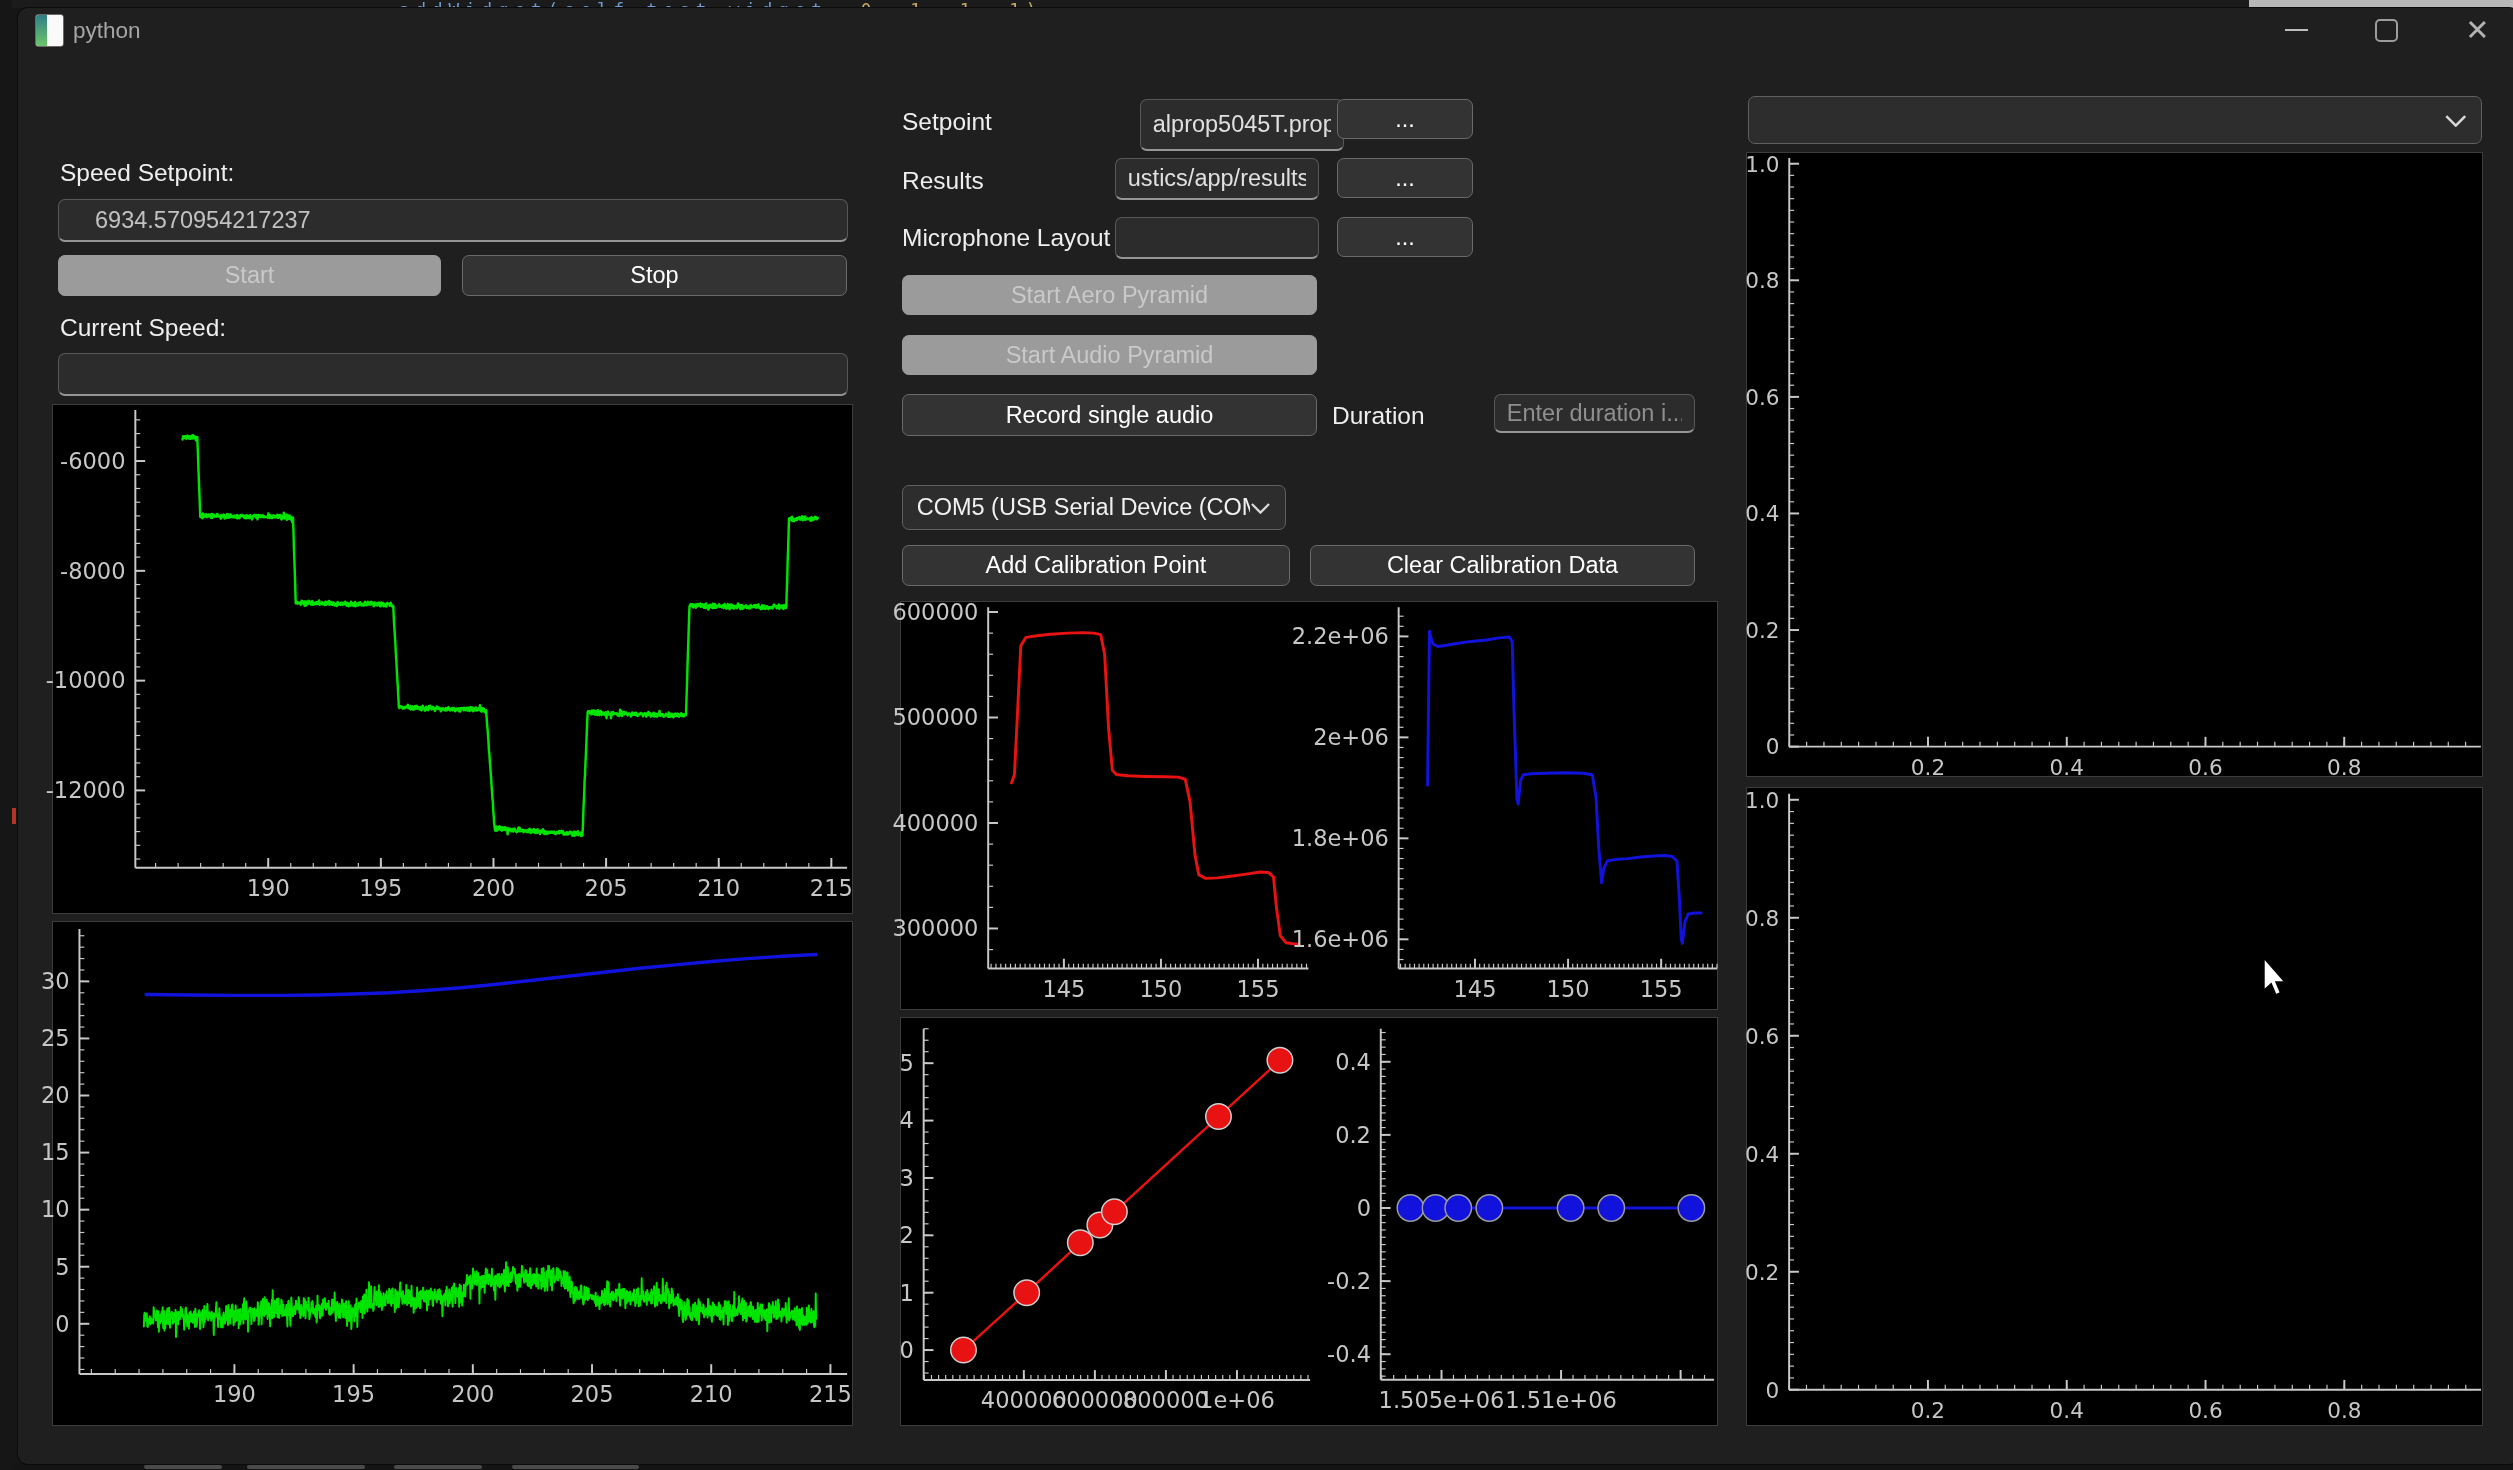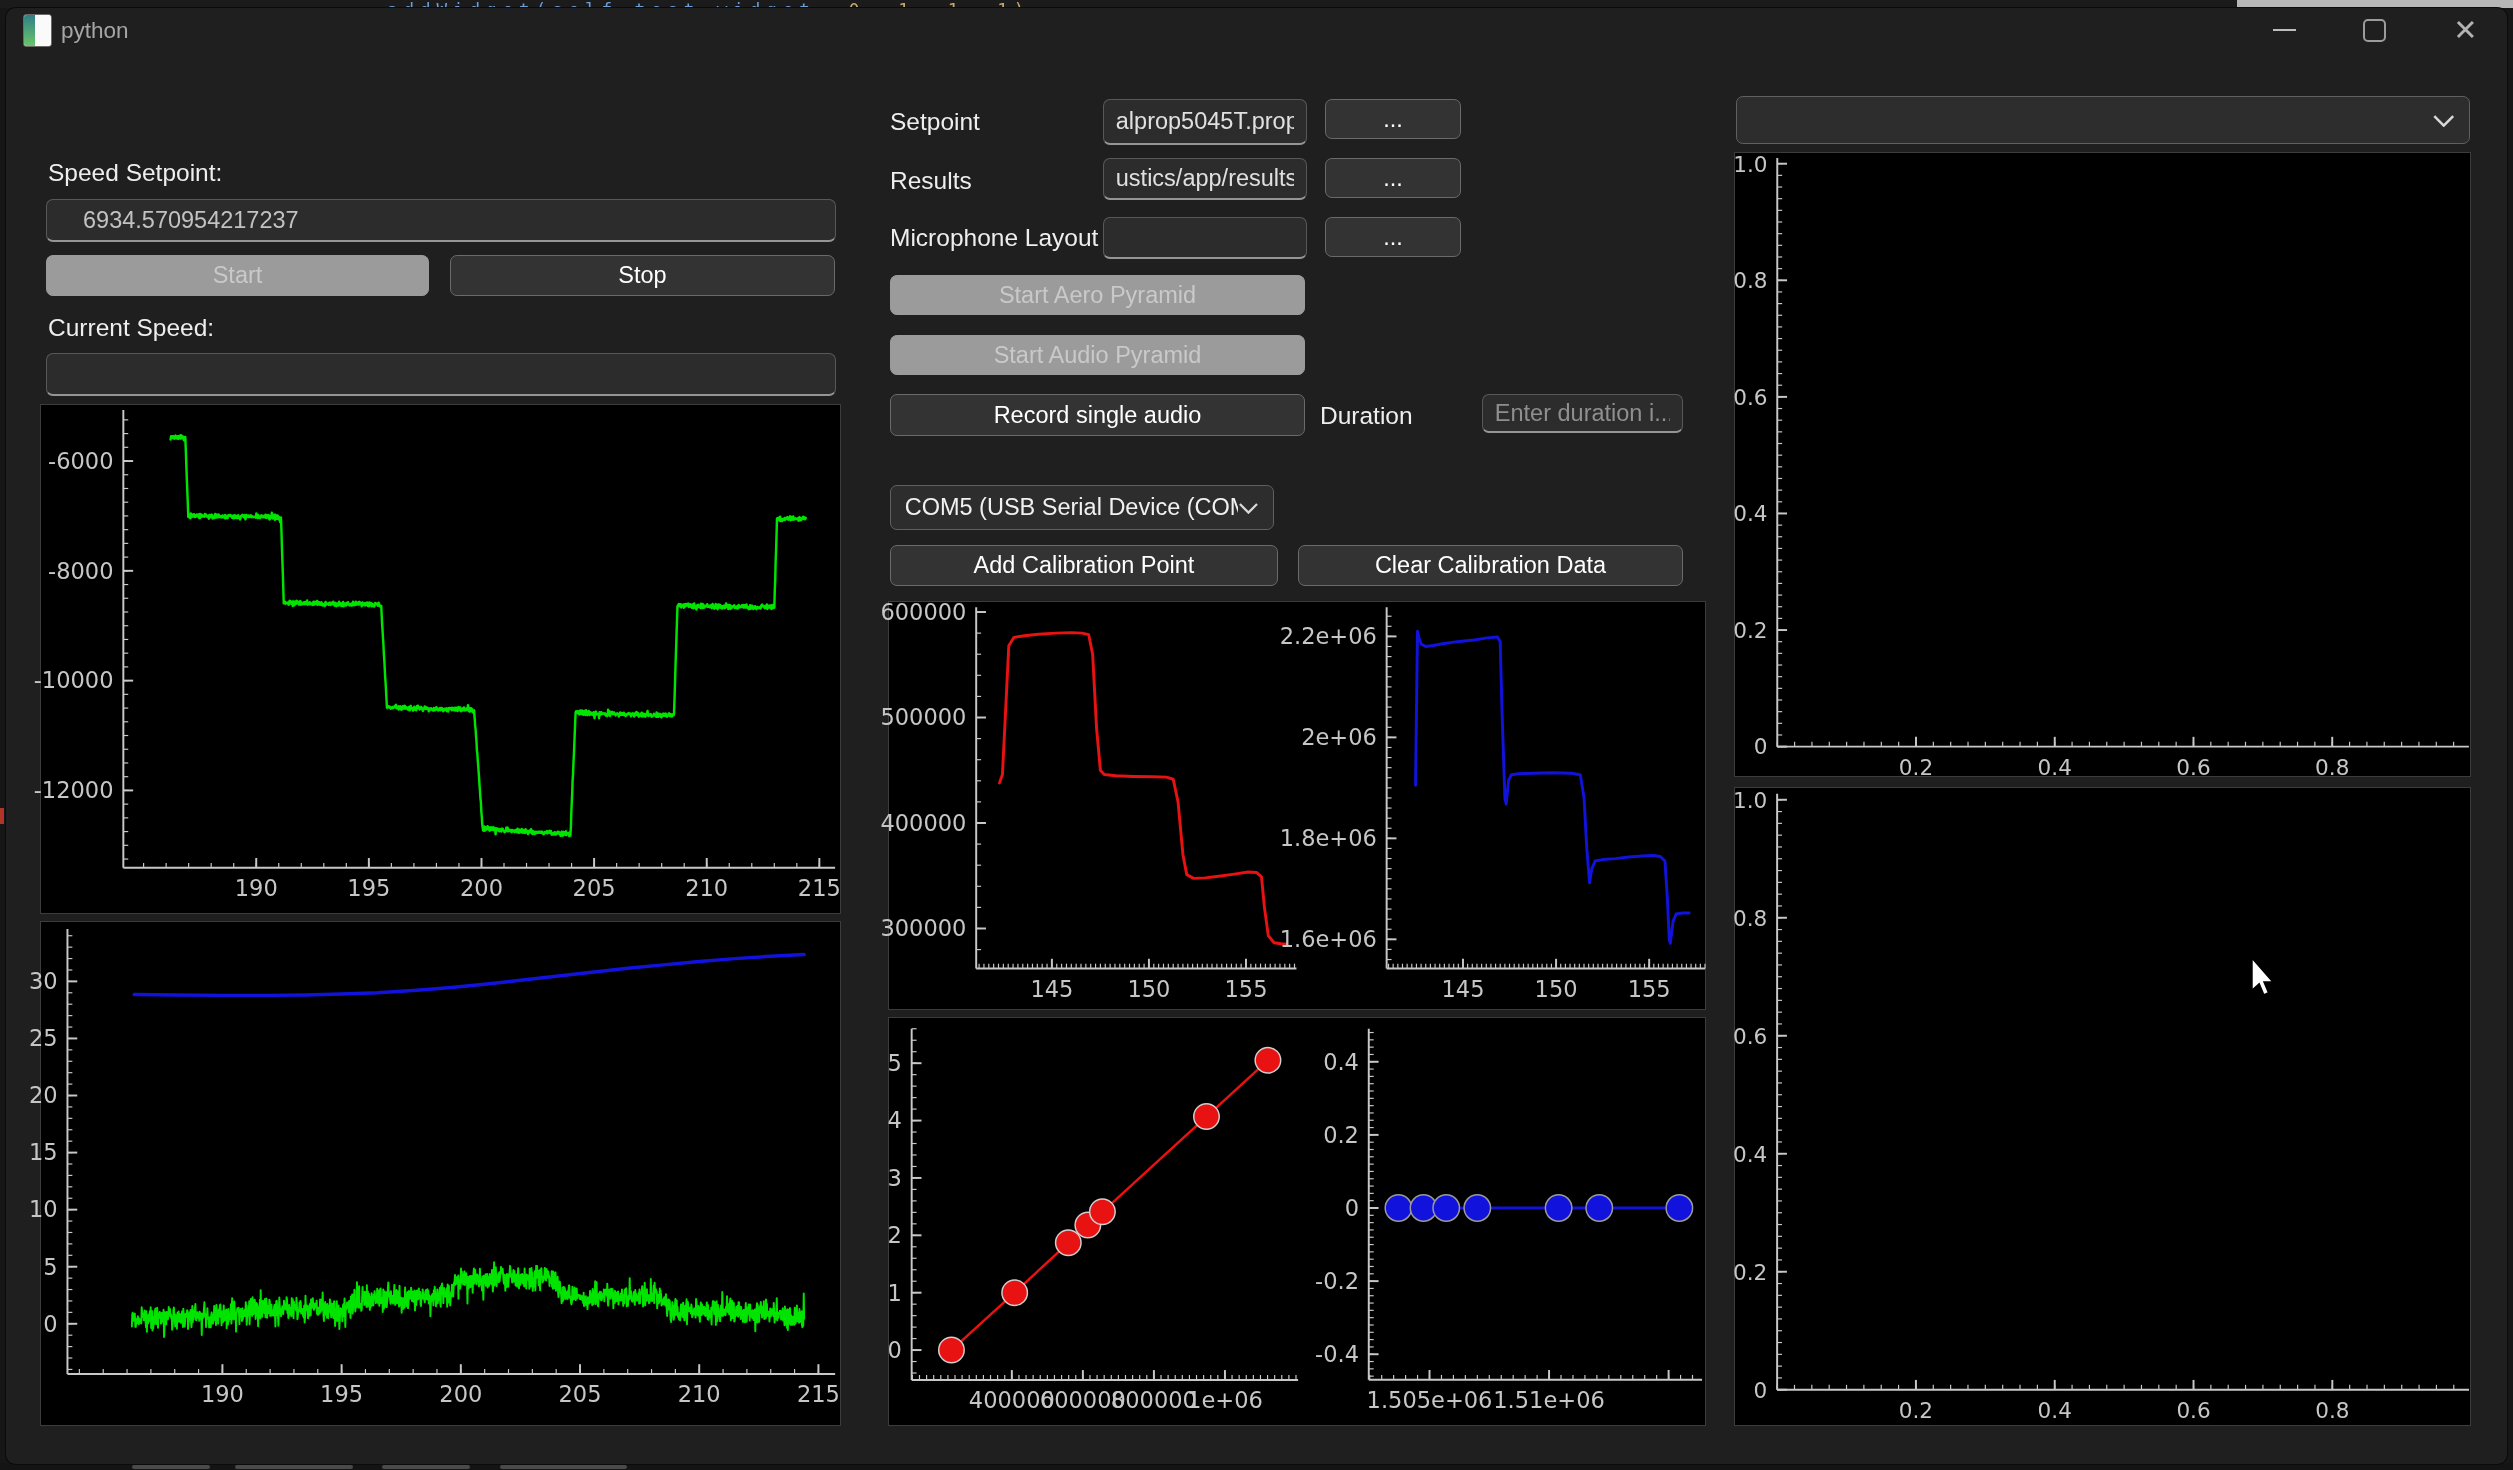--- a/index.html
+++ b/index.html
@@ -1,18 +1,18 @@
 <!DOCTYPE html>
 <html><head>
 <meta charset="utf-8">
 <style>
   html,body{margin:0;padding:0;background:#161616;}
   body{width:2513px;height:1470px;overflow:hidden;position:relative;
        font-family:"Liberation Sans",sans-serif;}
-  .desktop{position:absolute;inset:0;}
+  .desktop{position:absolute;inset:0;margin-left:12px;}
   .a{position:absolute;box-sizing:border-box;}
   .window{left:5.9px;top:7.8px;width:2501px;height:1456px;background:#1f1f1f;
           border-radius:9.8px;box-shadow:0 0 0 1px #0b0b0b;}
   .titlebar-title{color:#a6a6a6;font-size:22.5px;line-height:27.4px;}
   .win-btn{display:flex;align-items:center;justify-content:center;width:71px;height:45px;}
   .glyph-min{width:23.5px;height:2px;background:#bdbdbd;}
   .glyph-max{width:19.6px;height:19.6px;border:2px solid #9c9c9c;border-radius:4.9px;}
   .glyph-close{color:#b3b3b3;font-size:29px;line-height:29px;}
   .app-icon{width:27.4px;height:31px;background:#f4f4f4;border-radius:2.9px;
             box-shadow:0 0 0 1px #6a6a6a;overflow:hidden;display:flex;}
@@ -271,21 +271,21 @@
       <text x="18" y="185.9589743589744" text-anchor="end" font-size="23">20</text>
       <line x1="28" y1="119.75384615384615" x2="38" y2="119.75384615384615" stroke="#c8c8c8" stroke-width="2"></line>
       <text x="18" y="127.75384615384615" text-anchor="end" font-size="23">25</text>
       <line x1="28" y1="61.54871794871798" x2="38" y2="61.54871794871798" stroke="#c8c8c8" stroke-width="2"></line>
       <text x="18" y="69.54871794871798" text-anchor="end" font-size="23">30</text>
       <path d="M96.1,74.9 L137.4,75.5 L186.1,75.8 L234.7,75.8 L271.2,75.5 L307.6,74.4 L344.1,73.2 L380.6,70.9 L417.1,68.0 L453.5,64.5 L490.0,60.4 L526.5,56.3 L563.0,52.2 L599.4,48.2 L635.9,44.7 L672.4,41.2 L708.9,38.3 L745.3,35.9 L779.4,34.2" fill="none" stroke="#1212dd" stroke-width="3.5" stroke-linejoin="round" stroke-linecap="round"></path>
       <path d="M93.7,413.6 L94.1,401.8 L94.5,399.5 L95.0,407.8 L95.4,406.7 L95.8,401.7 L96.3,400.9 L96.7,400.3 L97.2,413.5 L97.6,414.1 L98.0,411.7 L98.5,405.8 L98.9,410.3 L99.3,406.4 L99.8,403.1 L100.2,407.1 L100.7,411.2 L101.1,405.4 L101.5,409.9 L102.0,409.4 L102.4,409.7 L102.8,406.1 L103.3,410.4 L103.7,394.0 L104.2,398.6 L104.6,401.9 L105.0,403.8 L105.5,401.0 L105.9,407.2 L106.3,402.1 L106.8,397.2 L107.2,403.1 L107.7,408.2 L108.1,414.2 L108.5,398.0 L109.0,418.9 L109.4,405.2 L109.9,410.6 L110.3,410.4 L110.7,401.5 L111.2,408.2 L111.6,402.7 L112.0,398.1 L112.5,406.0 L112.9,394.0 L113.4,415.0 L113.8,409.5 L114.2,397.6 L114.7,417.6 L115.1,407.7 L115.5,415.3 L116.0,403.8 L116.4,411.0 L116.9,397.6 L117.3,400.6 L117.7,395.3 L118.2,407.4 L118.6,411.1 L119.0,401.3 L119.5,394.5 L119.9,401.8 L120.4,414.9 L120.8,401.5 L121.2,403.6 L121.7,400.2 L122.1,398.7 L122.5,404.7 L123.0,399.7 L123.4,410.6 L123.9,401.9 L124.3,399.8 L124.7,401.8 L125.2,406.1 L125.6,409.3 L126.0,396.4 L126.5,424.3 L126.9,417.7 L127.4,398.9 L127.8,406.2 L128.2,408.5 L128.7,411.3 L129.1,398.7 L129.5,399.0 L130.0,404.2 L130.4,406.3 L130.9,403.1 L131.3,393.7 L131.7,399.4 L132.2,399.1 L132.6,395.8 L133.0,403.0 L133.5,401.0 L133.9,405.0 L134.4,403.7 L134.8,416.9 L135.2,412.3 L135.7,407.2 L136.1,395.9 L136.6,394.3 L137.0,406.8 L137.4,401.7 L137.4,400.9 L137.9,413.4 L138.3,407.4 L138.7,402.4 L139.2,405.8 L139.6,415.7 L140.1,400.1 L140.5,399.3 L140.9,408.5 L141.4,398.2 L141.8,408.6 L142.2,404.0 L142.7,400.8 L143.1,402.7 L143.6,409.7 L144.0,405.8 L144.4,407.3 L144.9,398.3 L145.3,404.9 L145.8,414.1 L146.2,395.4 L146.6,401.0 L147.1,401.8 L147.5,413.6 L147.9,410.2 L148.4,401.0 L148.8,400.6 L149.3,403.6 L149.7,399.7 L150.1,397.0 L150.6,397.8 L151.0,416.1 L151.4,410.7 L151.9,407.5 L152.3,403.4 L152.8,399.0 L153.2,405.4 L153.6,396.8 L154.1,409.0 L154.5,414.3 L155.0,404.0 L155.4,392.6 L155.8,408.9 L156.3,402.0 L156.7,406.3 L157.1,401.7 L157.6,397.0 L158.0,395.8 L158.5,390.6 L158.9,402.7 L159.3,407.3 L159.8,403.2 L160.2,404.1 L160.6,399.0 L161.1,404.2 L161.5,404.6 L162.0,400.7 L162.4,407.6 L162.8,398.4 L163.3,401.1 L163.7,403.4 L164.2,400.2 L164.6,407.1 L165.0,422.2 L165.5,400.6 L165.9,405.2 L166.3,402.7 L166.8,403.8 L167.2,395.7 L167.7,388.9 L168.1,402.4 L168.5,403.5 L169.0,401.1 L169.4,414.0 L169.8,405.4 L170.3,405.0 L170.7,394.8 L171.2,404.4 L171.6,406.1 L172.0,404.4 L172.5,414.4 L172.9,409.2 L173.4,404.1 L173.8,410.3 L174.2,414.4 L174.7,401.2 L175.1,399.3 L175.5,409.8 L176.0,403.1 L176.4,410.6 L176.9,401.6 L177.3,404.2 L177.7,392.6 L178.2,400.3 L178.6,407.4 L179.0,404.3 L179.5,412.0 L179.9,391.5 L180.4,401.0 L180.8,407.2 L181.2,397.5 L181.7,410.6 L182.1,399.3 L182.6,396.0 L183.0,403.7 L183.4,392.4 L183.9,391.0 L184.3,398.0 L184.7,401.9 L185.2,412.2 L185.6,402.8 L186.1,398.3 L186.1,398.5 L186.5,409.3 L186.9,406.6 L187.4,392.1 L187.8,407.6 L188.2,404.5 L188.7,406.8 L189.1,406.4 L189.5,397.2 L190.0,396.3 L190.4,415.2 L190.8,397.9 L191.3,410.1 L191.7,411.5 L192.1,395.6 L192.6,408.2 L193.0,400.7 L193.4,402.5 L193.9,403.8 L194.3,405.9 L194.7,390.8 L195.2,410.4 L195.6,395.1 L196.0,384.8 L196.5,398.8 L196.9,404.6 L197.3,406.3 L197.8,405.9 L198.2,388.1 L198.7,399.5 L199.1,400.4 L199.5,400.9 L200.0,418.8 L200.4,400.2 L200.8,398.4 L201.3,394.9 L201.7,397.5 L202.1,397.4 L202.6,394.4 L203.0,400.4 L203.4,411.1 L203.9,400.4 L204.3,399.6 L204.7,395.8 L205.2,398.2 L205.6,400.5 L206.0,407.9 L206.5,395.0 L206.9,406.3 L207.3,397.8 L207.8,402.8 L208.2,401.6 L208.6,402.1 L209.1,396.0 L209.5,403.0 L209.9,388.7 L210.4,396.9 L210.4,399.8 L210.8,411.7 L211.2,407.2 L211.7,399.6 L212.1,402.1 L212.5,392.4 L213.0,399.1 L213.4,387.8 L213.8,411.4 L214.2,399.8 L214.7,392.6 L215.1,385.4 L215.5,391.5 L216.0,399.9 L216.4,402.7 L216.8,383.7 L217.2,399.7 L217.7,400.9 L217.7,400.3 L218.1,399.9 L218.6,386.7 L219.0,386.3 L219.4,390.5 L219.9,405.8 L220.3,401.9 L220.7,389.5 L221.2,399.5 L221.6,390.5 L222.1,398.7 L222.5,413.3 L222.9,397.7 L223.4,393.3 L223.8,404.0 L224.3,386.3 L224.7,405.1 L225.1,376.5 L225.6,402.7 L226.0,389.2 L226.5,403.7 L226.9,396.5 L227.3,387.2 L227.8,390.5 L228.2,399.0 L228.7,399.7 L229.1,391.7 L229.5,385.4 L230.0,404.2 L230.4,399.7 L230.9,385.0 L231.3,394.4 L231.7,404.7 L232.2,392.4 L232.6,394.9 L233.1,395.7 L233.5,400.1 L233.9,386.2 L234.4,387.9 L234.8,402.7 L235.3,402.7 L235.7,392.4 L236.1,391.4 L236.6,402.2 L237.0,397.0 L237.5,397.8 L237.9,401.4 L238.3,402.4 L238.8,393.4 L239.2,391.6 L239.7,401.5 L240.1,413.6 L240.5,398.4 L241.0,387.9 L241.4,387.4 L241.9,393.8 L242.3,402.4 L242.7,402.4 L243.2,412.7 L243.6,398.2 L244.1,383.9 L244.5,392.0 L244.9,397.0 L245.4,398.3 L245.8,403.0 L246.3,395.2 L246.7,397.2 L247.1,392.9 L247.6,394.4 L248.0,400.9 L248.5,396.4 L248.9,387.2 L249.3,392.8 L249.8,390.8 L250.2,395.5 L250.7,392.0 L251.1,396.5 L251.5,383.7 L252.0,386.2 L252.4,399.8 L252.9,391.9 L253.3,404.8 L253.7,403.0 L254.2,391.6 L254.6,401.4 L255.1,394.3 L255.5,396.4 L255.9,396.5 L256.4,403.0 L256.8,384.6 L257.3,399.7 L257.7,385.7 L258.1,390.3 L258.6,405.1 L259.0,388.2 L259.0,393.3 L259.4,391.3 L259.9,392.0 L260.3,394.2 L260.8,394.9 L261.2,397.2 L261.6,384.2 L262.1,393.2 L262.5,406.1 L262.9,404.2 L263.4,398.1 L263.8,396.5 L264.3,395.8 L264.7,389.0 L265.1,398.0 L265.6,387.5 L266.0,389.8 L266.4,400.3 L266.9,398.9 L267.3,397.0 L267.7,395.7 L268.2,401.9 L268.6,403.3 L269.1,404.2 L269.5,392.4 L269.9,409.4 L270.4,403.5 L270.8,382.1 L271.2,396.7 L271.7,391.7 L272.1,392.4 L272.6,392.6 L273.0,399.1 L273.4,405.2 L273.9,398.0 L274.3,402.8 L274.7,392.4 L275.2,391.6 L275.6,390.1 L276.1,402.3 L276.5,386.0 L276.9,394.5 L277.4,393.8 L277.8,394.2 L278.2,384.6 L278.7,391.2 L279.1,394.2 L279.5,396.6 L280.0,391.5 L280.4,390.0 L280.9,390.9 L281.3,394.2 L281.7,394.3 L282.2,387.2 L282.6,400.8 L283.0,394.1 L283.5,401.7 L283.9,394.9 L284.4,394.5 L284.8,393.9 L285.2,400.3 L285.7,386.1 L286.1,392.2 L286.5,398.5 L287.0,390.8 L287.4,385.9 L287.8,396.5 L288.3,378.8 L288.7,393.1 L289.2,402.7 L289.6,407.9 L290.0,390.1 L290.5,395.0 L290.9,388.5 L291.3,401.5 L291.8,391.5 L292.2,391.8 L292.7,404.5 L293.1,390.5 L293.5,396.4 L294.0,404.8 L294.4,392.8 L294.8,393.8 L295.3,398.6 L295.7,385.9 L296.1,389.3 L296.6,397.7 L297.0,404.1 L297.5,394.6 L297.9,390.3 L298.3,391.1 L298.8,395.6 L299.2,404.9 L299.6,391.4 L300.1,387.7 L300.5,396.9 L301.0,413.0 L301.4,402.2 L301.8,398.1 L302.3,403.6 L302.7,387.9 L303.1,408.0 L303.6,399.5 L304.0,396.2 L304.5,392.0 L304.9,399.3 L305.3,416.0 L305.8,406.6 L306.2,397.4 L306.6,395.0 L307.1,396.2 L307.5,395.7 L307.9,395.4 L308.4,408.2 L308.8,395.1 L309.3,391.1 L309.7,397.6 L310.1,403.0 L310.6,385.1 L311.0,395.6 L311.4,414.1 L311.9,394.4 L312.3,396.2 L312.8,394.2 L313.2,389.1 L313.6,392.0 L314.1,393.8 L314.5,388.8 L314.9,398.3 L314.9,398.9 L315.4,387.6 L315.8,391.2 L316.3,387.2 L316.7,404.9 L317.1,382.9 L317.6,389.2 L318.0,390.8 L318.5,380.8 L318.9,400.3 L319.4,394.1 L319.8,385.3 L320.2,388.2 L320.7,376.1 L321.1,391.0 L321.6,398.3 L322.0,392.5 L322.5,394.0 L322.9,391.0 L323.3,368.4 L323.8,390.9 L324.2,385.1 L324.7,394.3 L324.7,381.6 L325.1,382.5 L325.5,372.4 L326.0,394.3 L326.4,390.2 L326.9,390.8 L327.3,391.6 L327.7,397.6 L328.2,395.5 L328.6,383.6 L329.0,373.2 L329.5,387.1 L329.9,383.0 L330.4,379.4 L330.8,391.6 L331.2,378.2 L331.7,379.0 L332.1,380.8 L332.5,381.8 L333.0,393.5 L333.4,371.4 L333.9,393.4 L334.3,377.8 L334.7,381.7 L335.2,392.4 L335.6,380.5 L336.0,389.3 L336.5,396.6 L336.9,383.8 L337.4,393.4 L337.8,384.3 L338.2,379.6 L338.7,392.0 L339.1,388.3 L339.5,391.9 L340.0,392.1 L340.4,381.0 L340.9,382.9 L341.3,377.6 L341.7,383.7 L342.2,384.6 L342.6,389.7 L343.0,386.4 L343.5,387.6 L343.9,375.1 L344.4,389.1 L344.8,387.5 L345.2,390.2 L345.7,376.7 L346.1,392.3 L346.5,382.3 L347.0,375.5 L347.4,374.7 L347.9,389.6 L348.3,385.5 L348.7,386.1 L349.2,384.1 L349.6,398.7 L350.1,375.7 L350.5,390.3 L350.9,395.1 L351.4,377.8 L351.8,393.5 L352.2,378.6 L352.7,386.5 L353.1,378.6 L353.6,393.8 L354.0,389.7 L354.4,386.7 L354.9,373.0 L355.3,368.6 L355.7,382.7 L356.2,379.2 L356.6,381.6 L357.1,385.4 L357.5,390.3 L357.9,377.7 L358.4,384.7 L358.8,388.8 L359.2,382.1 L359.7,383.4 L360.1,390.1 L360.6,386.9 L361.0,384.0 L361.4,371.1 L361.9,382.0 L362.3,391.5 L362.7,379.0 L363.2,381.4 L363.6,376.4 L364.1,389.9 L364.5,377.2 L364.9,384.1 L365.4,381.7 L365.8,382.7 L366.2,393.2 L366.7,371.9 L367.1,387.8 L367.6,392.0 L368.0,391.0 L368.4,384.3 L368.4,386.3 L368.9,399.6 L369.3,388.8 L369.7,394.4 L370.2,384.6 L370.6,395.5 L371.1,386.7 L371.5,384.6 L371.9,394.3 L372.4,373.7 L372.8,386.9 L373.3,379.6 L373.7,382.0 L374.1,392.8 L374.6,381.8 L375.0,378.4 L375.4,394.8 L375.9,390.9 L376.3,377.2 L376.8,385.3 L377.2,378.0 L377.6,379.3 L378.1,385.0 L378.5,373.9 L379.0,378.9 L379.4,387.6 L379.8,383.1 L380.3,378.2 L380.7,388.4 L381.1,382.6 L381.6,387.2 L382.0,376.8 L382.5,397.1 L382.9,387.6 L383.3,377.9 L383.8,391.6 L384.2,380.5 L384.6,376.7 L385.1,381.5 L385.5,385.9 L386.0,385.1 L386.4,374.7 L386.8,382.6 L387.3,379.9 L387.7,378.4 L388.2,391.0 L388.6,392.6 L389.0,384.4 L389.5,384.9 L389.9,382.4 L390.3,375.7 L390.8,380.3 L391.2,385.3 L391.7,381.9 L392.1,386.9 L392.5,388.8 L393.0,377.9 L393.4,385.4 L393.8,376.3 L394.3,381.5 L394.7,385.8 L395.2,375.5 L395.6,384.7 L396.0,377.0 L396.5,390.0 L396.9,381.4 L397.4,382.3 L397.8,384.3 L398.2,403.1 L398.7,388.4 L399.1,387.0 L399.5,382.7 L400.0,381.3 L400.4,380.4 L400.9,384.0 L401.3,392.0 L401.7,376.5 L402.2,385.2 L402.6,373.1 L403.0,379.2 L403.5,380.0 L403.9,392.9 L404.4,382.3 L404.8,384.6 L405.2,375.8 L405.7,389.8 L406.1,382.8 L406.6,383.4 L407.0,386.9 L407.4,378.1 L407.9,373.9 L408.3,390.1 L408.7,393.4 L409.2,372.2 L409.6,379.9 L410.1,369.7 L410.5,380.2 L410.9,375.5 L411.4,389.7 L411.8,376.7 L412.2,374.3 L412.7,379.0 L413.1,382.9 L413.6,383.1 L414.0,382.3 L414.4,380.3 L414.9,374.5 L415.3,393.5 L415.8,370.6 L416.2,389.2 L416.6,382.4 L417.1,372.3 L417.1,382.9 L417.5,383.0 L418.0,382.6 L418.4,392.1 L418.8,386.4 L419.3,378.4 L419.7,382.4 L420.2,371.0 L420.6,381.3 L421.0,381.3 L421.5,383.0 L421.9,372.9 L422.4,368.7 L422.8,368.3 L423.3,361.0 L423.7,370.9 L424.1,368.9 L424.6,365.3 L425.0,363.4 L425.5,369.6 L425.9,368.0 L426.4,362.3 L426.8,385.3 L426.8,361.5 L427.2,369.3 L427.7,367.1 L428.1,368.5 L428.5,374.8 L429.0,371.4 L429.4,354.3 L429.9,368.6 L430.3,357.4 L430.7,368.3 L431.2,366.7 L431.6,370.6 L432.1,361.3 L432.5,359.6 L432.9,357.3 L433.4,371.2 L433.8,365.4 L434.2,363.8 L434.7,359.1 L435.1,367.4 L435.6,368.8 L436.0,390.2 L436.4,362.7 L436.9,368.0 L437.3,374.7 L437.8,366.2 L438.2,363.2 L438.6,362.0 L439.1,373.2 L439.5,365.0 L440.0,366.5 L440.4,362.0 L440.8,363.2 L441.3,379.1 L441.7,367.3 L442.1,360.4 L442.6,354.4 L443.0,369.6 L443.5,360.4 L443.9,355.9 L444.3,366.3 L444.8,362.6 L445.2,370.5 L445.7,360.5 L446.1,360.7 L446.5,361.8 L447.0,364.9 L447.4,367.4 L447.8,372.6 L448.3,370.4 L448.7,354.7 L449.2,370.6 L449.6,365.4 L450.0,369.4 L450.5,372.2 L450.9,376.9 L451.4,362.6 L451.8,374.3 L452.2,386.2 L452.7,361.9 L453.1,366.4 L453.5,363.1 L453.5,369.5 L454.0,368.2 L454.4,360.3 L454.9,372.1 L455.3,368.9 L455.7,369.3 L456.2,359.9 L456.6,373.8 L457.0,363.9 L457.5,363.3 L457.9,372.0 L458.4,367.9 L458.8,360.1 L459.2,363.4 L459.7,367.5 L460.1,369.9 L460.6,370.5 L461.0,355.9 L461.4,366.7 L461.9,377.8 L462.3,371.0 L462.7,358.7 L463.2,348.1 L463.6,371.7 L464.1,365.6 L464.5,362.5 L464.9,353.1 L465.4,367.8 L465.8,372.3 L466.2,361.7 L466.7,365.7 L467.1,367.0 L467.6,359.6 L468.0,368.3 L468.4,358.2 L468.9,367.2 L469.3,361.5 L469.8,360.5 L470.2,352.8 L470.6,358.7 L471.1,358.4 L471.5,355.5 L471.9,354.8 L472.4,361.2 L472.8,367.2 L473.3,370.0 L473.7,364.9 L474.1,360.7 L474.6,377.0 L475.0,371.5 L475.5,369.2 L475.9,373.3 L476.3,360.0 L476.8,364.5 L477.2,369.5 L477.6,372.9 L478.1,365.9 L478.5,360.1 L479.0,358.7 L479.4,351.7 L479.8,355.6 L480.3,362.6 L480.7,363.1 L481.1,361.7 L481.6,368.7 L482.0,360.2 L482.5,360.0 L482.9,355.8 L483.3,367.6 L483.8,356.8 L484.2,360.3 L484.7,363.2 L485.1,371.8 L485.5,363.7 L486.0,360.4 L486.4,362.8 L486.8,372.7 L487.3,362.8 L487.7,354.0 L488.2,361.1 L488.6,374.6 L489.0,365.3 L489.5,369.1 L489.9,371.1 L490.3,360.8 L490.8,366.0 L491.2,366.3 L491.7,360.0 L492.1,368.7 L492.5,369.7 L493.0,361.3 L493.4,364.4 L493.9,372.7 L494.3,354.3 L494.7,364.3 L495.2,361.3 L495.6,367.4 L496.0,374.7 L496.5,360.6 L496.9,362.6 L497.4,363.8 L497.8,361.4 L498.2,366.1 L498.7,363.1 L499.1,375.0 L499.5,354.7 L500.0,368.0 L500.4,372.7 L500.9,372.3 L501.3,353.8 L501.7,367.9 L502.2,359.0 L502.2,358.4 L502.6,377.2 L503.1,368.3 L503.5,364.8 L503.9,365.0 L504.4,372.8 L504.8,357.1 L505.2,376.8 L505.7,365.3 L506.1,351.7 L506.6,357.4 L507.0,351.9 L507.4,363.5 L507.9,358.4 L508.3,363.7 L508.7,371.6 L509.2,356.3 L509.6,362.1 L510.1,376.6 L510.5,355.4 L510.9,355.4 L511.4,354.1 L511.8,362.0 L512.2,362.7 L512.7,368.4 L513.1,364.4 L513.6,366.9 L514.0,362.4 L514.4,364.6 L514.9,353.8 L515.3,363.2 L515.7,364.2 L516.2,366.7 L516.6,354.8 L517.1,363.5 L517.5,363.6 L517.9,357.2 L518.4,357.6 L518.8,363.7 L519.2,361.4 L519.7,372.2 L520.1,364.1 L520.6,366.0 L521.0,365.2 L521.4,369.1 L521.9,357.3 L522.3,373.0 L522.7,357.4 L523.2,375.0 L523.6,357.8 L524.1,365.4 L524.1,360.4 L524.5,363.9 L524.9,374.2 L525.4,364.6 L525.8,358.4 L526.3,377.1 L526.7,365.9 L527.2,367.1 L527.6,375.2 L528.0,362.9 L528.5,380.0 L528.9,383.5 L529.4,372.3 L529.8,367.7 L530.3,368.1 L530.7,378.0 L531.1,379.1 L531.6,380.9 L532.0,389.8 L532.5,387.6 L532.9,374.1 L533.3,387.6 L533.8,379.7 L533.8,373.2 L534.2,386.1 L534.7,373.6 L535.1,374.1 L535.5,376.6 L536.0,380.9 L536.4,385.4 L536.9,380.6 L537.3,384.0 L537.7,377.9 L538.2,385.4 L538.6,382.7 L539.1,376.2 L539.5,371.8 L539.9,371.8 L540.4,383.9 L540.8,384.8 L541.3,383.1 L541.7,389.6 L542.1,391.0 L542.6,387.6 L543.0,373.0 L543.5,386.2 L543.9,380.4 L544.3,385.8 L544.8,381.5 L545.2,373.8 L545.7,375.0 L546.1,384.0 L546.5,386.6 L547.0,380.8 L547.4,374.7 L547.9,384.8 L548.3,381.4 L548.7,382.0 L549.2,381.4 L549.6,381.4 L550.1,381.8 L550.5,385.3 L550.9,381.6 L551.4,385.7 L551.8,382.4 L552.3,384.3 L552.7,382.6 L553.1,387.0 L553.6,382.9 L554.0,389.5 L554.5,379.2 L554.9,392.6 L555.3,386.0 L555.8,388.7 L556.2,383.6 L556.7,382.6 L557.1,392.0 L557.5,390.2 L558.0,387.1 L558.4,395.8 L558.9,383.6 L559.3,384.4 L559.7,384.1 L560.2,390.1 L560.6,385.4 L561.1,377.2 L561.5,384.3 L561.9,388.9 L562.4,380.7 L562.8,382.0 L563.3,391.8 L563.7,375.2 L564.1,387.5 L564.6,390.6 L565.0,378.7 L565.5,377.4 L565.9,379.1 L566.3,367.4 L566.8,390.5 L567.2,382.2 L567.7,368.5 L568.1,383.8 L568.5,388.1 L569.0,391.4 L569.4,393.1 L569.9,381.4 L570.3,379.7 L570.7,381.3 L571.2,378.1 L571.6,383.9 L572.0,386.4 L572.5,378.5 L572.9,386.9 L573.4,383.9 L573.8,383.2 L574.2,380.4 L574.7,382.5 L575.1,382.6 L575.1,375.8 L575.6,387.8 L576.0,379.8 L576.4,378.0 L576.9,375.9 L577.3,380.0 L577.8,380.7 L578.2,382.3 L578.6,370.0 L579.1,387.9 L579.5,392.2 L580.0,385.4 L580.4,378.0 L580.8,375.8 L581.3,377.5 L581.7,375.8 L582.1,385.0 L582.6,375.0 L583.0,381.1 L583.5,382.8 L583.9,375.3 L584.3,380.0 L584.8,395.0 L585.2,385.6 L585.7,379.3 L586.1,389.7 L586.5,377.2 L587.0,380.7 L587.4,388.1 L587.9,380.9 L588.3,379.0 L588.7,387.2 L589.2,386.3 L589.6,377.8 L590.0,391.1 L590.5,382.7 L590.9,387.0 L591.4,382.9 L591.8,385.5 L592.2,380.2 L592.7,387.1 L593.1,385.2 L593.6,375.8 L594.0,384.1 L594.4,381.2 L594.9,392.5 L595.3,387.1 L595.8,390.0 L596.2,381.9 L596.6,375.8 L597.1,376.9 L597.5,376.2 L597.9,374.6 L598.4,392.8 L598.8,385.4 L599.3,383.2 L599.7,392.3 L600.1,384.3 L600.6,382.0 L601.0,386.0 L601.5,364.4 L601.9,382.6 L602.3,385.0 L602.8,377.5 L603.2,379.7 L603.6,387.3 L604.1,388.2 L604.5,387.1 L605.0,386.0 L605.4,383.8 L605.8,378.4 L606.3,388.0 L606.7,391.5 L607.2,376.2 L607.6,383.0 L608.0,380.2 L608.5,384.0 L608.9,387.0 L609.4,386.2 L609.8,382.5 L610.2,383.5 L610.7,378.9 L611.1,390.0 L611.5,375.9 L612.0,389.8 L612.4,378.5 L612.9,378.9 L613.3,379.4 L613.7,380.2 L614.2,372.4 L614.6,378.3 L615.1,393.2 L615.5,386.8 L615.9,381.3 L616.4,380.4 L616.8,368.9 L617.3,392.0 L617.7,383.7 L618.1,380.4 L618.6,387.3 L619.0,375.6 L619.4,386.8 L619.9,386.1 L620.3,382.0 L620.8,381.5 L621.2,389.8 L621.6,389.4 L622.1,386.3 L622.5,387.1 L623.0,365.1 L623.4,378.8 L623.8,380.2 L624.3,387.6 L624.7,383.4 L625.2,382.0 L625.6,380.1 L626.0,371.6 L626.5,389.6 L626.9,369.0 L627.3,378.6 L627.8,375.2 L628.2,375.6 L628.7,379.3 L629.1,378.1 L629.5,394.9 L630.0,383.0 L630.4,383.8 L630.9,381.1 L631.3,389.8 L631.7,386.9 L632.2,374.8 L632.6,382.7 L633.0,377.2 L633.5,388.6 L633.5,380.1 L633.9,392.2 L634.4,390.9 L634.8,388.3 L635.3,387.9 L635.7,385.8 L636.1,390.9 L636.6,384.0 L637.0,390.9 L637.5,383.5 L637.9,392.1 L638.4,380.6 L638.8,390.2 L639.2,395.8 L639.7,402.9 L640.1,393.9 L640.6,386.1 L641.0,386.3 L641.4,386.0 L641.9,396.3 L642.3,387.2 L642.8,395.4 L643.2,406.9 L643.2,395.5 L643.7,409.0 L644.1,403.6 L644.5,399.7 L645.0,388.8 L645.4,396.5 L645.9,392.3 L646.3,406.7 L646.7,404.8 L647.2,398.4 L647.6,392.3 L648.1,385.4 L648.5,401.6 L648.9,401.5 L649.4,386.9 L649.8,397.3 L650.3,393.7 L650.7,403.3 L651.1,404.2 L651.6,405.5 L652.0,406.4 L652.4,399.8 L652.9,407.2 L653.3,400.4 L653.8,391.2 L654.2,401.1 L654.6,391.2 L655.1,397.1 L655.5,403.7 L656.0,389.4 L656.4,404.3 L656.8,400.7 L657.3,407.2 L657.7,406.7 L658.2,392.0 L658.6,401.4 L659.0,393.7 L659.5,385.7 L659.9,411.2 L660.4,396.4 L660.8,388.6 L661.2,395.1 L661.7,397.9 L662.1,397.9 L662.6,394.5 L663.0,396.1 L663.4,395.5 L663.9,400.2 L664.3,391.1 L664.8,394.2 L665.2,404.1 L665.6,401.1 L666.1,401.8 L666.5,401.6 L667.0,395.9 L667.4,395.2 L667.8,395.1 L668.3,399.3 L668.7,404.5 L669.2,385.6 L669.6,389.2 L670.0,394.8 L670.5,398.6 L670.9,402.3 L671.4,392.6 L671.8,395.8 L672.2,398.9 L672.7,404.8 L673.1,408.7 L673.6,394.0 L674.0,389.0 L674.4,395.3 L674.9,401.9 L675.3,391.1 L675.8,398.6 L676.2,400.5 L676.6,393.8 L677.1,395.3 L677.5,393.5 L678.0,401.7 L678.4,400.7 L678.8,402.8 L679.3,396.6 L679.7,393.6 L680.2,389.0 L680.6,401.5 L681.0,406.1 L681.5,391.9 L681.9,406.7 L682.4,397.3 L682.8,398.8 L683.2,401.9 L683.7,404.4 L684.1,404.1 L684.6,394.5 L684.6,402.4 L685.0,411.5 L685.4,394.8 L685.9,393.7 L686.3,387.7 L686.7,396.8 L687.2,387.7 L687.6,400.8 L688.0,394.3 L688.5,391.0 L688.9,389.1 L689.4,411.9 L689.8,389.6 L690.2,387.9 L690.7,408.3 L691.1,405.5 L691.5,391.5 L692.0,396.0 L692.4,402.9 L692.9,399.8 L693.3,403.6 L693.7,408.2 L694.2,396.3 L694.6,392.2 L695.0,399.5 L695.5,402.6 L695.9,378.3 L696.4,397.4 L696.8,402.5 L697.2,396.0 L697.7,397.1 L698.1,400.5 L698.5,396.3 L699.0,402.1 L699.4,400.8 L699.8,393.5 L700.3,395.9 L700.7,382.8 L701.2,390.9 L701.6,398.7 L702.0,394.3 L702.5,390.9 L702.9,401.0 L703.3,399.5 L703.8,388.5 L704.2,385.0 L704.7,407.2 L705.1,393.3 L705.5,390.3 L706.0,387.4 L706.4,404.9 L706.8,392.9 L707.3,398.9 L707.7,389.5 L708.1,408.5 L708.6,408.0 L709.0,398.5 L709.5,402.9 L709.9,396.6 L710.3,393.3 L710.8,402.1 L711.2,394.0 L711.6,392.4 L712.1,403.6 L712.5,388.8 L713.0,389.0 L713.4,401.9 L713.8,393.7 L714.3,393.4 L714.7,405.9 L715.1,393.7 L715.6,401.7 L716.0,399.4 L716.4,397.6 L716.9,408.8 L717.3,398.5 L717.8,396.7 L718.2,398.4 L718.6,406.9 L719.1,409.2 L719.5,398.1 L719.9,389.6 L720.4,408.1 L720.8,408.7 L721.3,398.6 L721.7,394.1 L722.1,397.8 L722.6,400.6 L723.0,391.1 L723.4,396.7 L723.9,407.5 L724.3,391.0 L724.8,401.0 L725.2,397.4 L725.6,403.2 L726.1,403.1 L726.5,405.0 L726.9,396.9 L727.4,398.1 L727.8,406.9 L728.2,404.5 L728.7,398.4 L729.1,396.3 L729.6,418.4 L730.0,396.5 L730.4,404.1 L730.9,394.4 L731.3,389.7 L731.7,409.5 L732.2,391.7 L732.6,405.4 L733.1,398.9 L733.5,408.8 L733.9,400.3 L734.4,393.0 L734.8,398.1 L735.2,388.5 L735.7,399.7 L736.1,392.8 L736.5,404.3 L737.0,399.2 L737.4,393.3 L737.9,401.0 L738.3,387.8 L738.7,405.9 L739.2,397.2 L739.6,403.4 L740.0,405.5 L740.5,404.3 L740.5,386.1 L740.9,394.1 L741.4,390.3 L741.8,401.1 L742.2,402.7 L742.7,398.6 L743.1,398.6 L743.6,399.6 L744.0,408.5 L744.5,400.9 L744.9,395.1 L745.3,403.4 L745.8,399.8 L746.2,396.2 L746.7,398.3 L747.1,401.2 L747.6,395.5 L748.0,402.9 L748.4,389.6 L748.9,399.7 L749.3,409.6 L749.8,399.8 L750.2,402.4 L750.2,399.9 L750.6,406.3 L751.1,397.3 L751.5,384.8 L752.0,407.3 L752.4,399.7 L752.8,401.9 L753.3,404.6 L753.7,399.3 L754.1,400.7 L754.6,397.6 L755.0,400.2 L755.4,397.6 L755.9,406.5 L756.3,403.5 L756.7,405.3 L757.2,400.4 L757.6,395.0 L758.0,407.4 L758.5,400.0 L758.9,401.0 L759.4,412.2 L759.8,393.1 L760.2,403.5 L760.7,396.7 L761.1,411.5 L761.5,409.0 L762.0,414.9 L762.4,395.9 L762.8,417.2 L763.3,396.7 L763.7,396.7 L764.1,410.4 L764.6,396.3 L765.0,394.8 L765.5,411.9 L765.9,405.8 L766.3,402.4 L766.8,404.5 L767.2,411.9 L767.6,404.1 L768.1,411.2 L768.5,407.6 L768.9,403.4 L769.4,411.8 L769.8,394.5 L770.2,409.2 L770.7,410.5 L771.1,401.6 L771.5,405.2 L772.0,392.1 L772.4,408.1 L772.9,406.0 L773.3,405.1 L773.7,399.2 L774.2,409.6 L774.6,395.7 L775.0,409.1 L775.5,401.3 L775.9,408.3 L776.3,405.8 L776.8,398.1 L777.2,411.8 L777.6,414.3 L778.1,404.7 L778.5,412.9 L779.0,379.9 L779.4,405.7" fill="none" stroke="#00e400" stroke-width="2" stroke-linejoin="round" stroke-linecap="round"></path>
     </svg>
 
   <div class="a lbl" style="left:890px;top:108px">Setpoint</div>
-  <input class="a field clip-left" style="left: 1103px; top: 99px; width: 204px; height: 46px;" value="alprop5045T.prop">
+  <input class="a field clip-left" style="left: 1128px; top: 99px; width: 204px; height: 52px;" value="alprop5045T.prop">
   <div class="a btn" style="left:1325px;top:99px;width:136px;height:40px">...</div>
 
   <div class="a lbl" style="left:890px;top:167px">Results</div>
   <input class="a field clip-left" style="left: 1103px; top: 158px; width: 204px; height: 42px;" value="ustics/app/results">
   <div class="a btn" style="left:1325px;top:158px;width:136px;height:40px">...</div>
 
   <div class="a lbl" style="left:890px;top:224px">Microphone Layout</div>
   <input class="a field" style="left: 1103px; top: 217px; width: 204px; height: 42px;" value="">
   <div class="a btn" style="left:1325px;top:217px;width:136px;height:40px">...</div>
 

